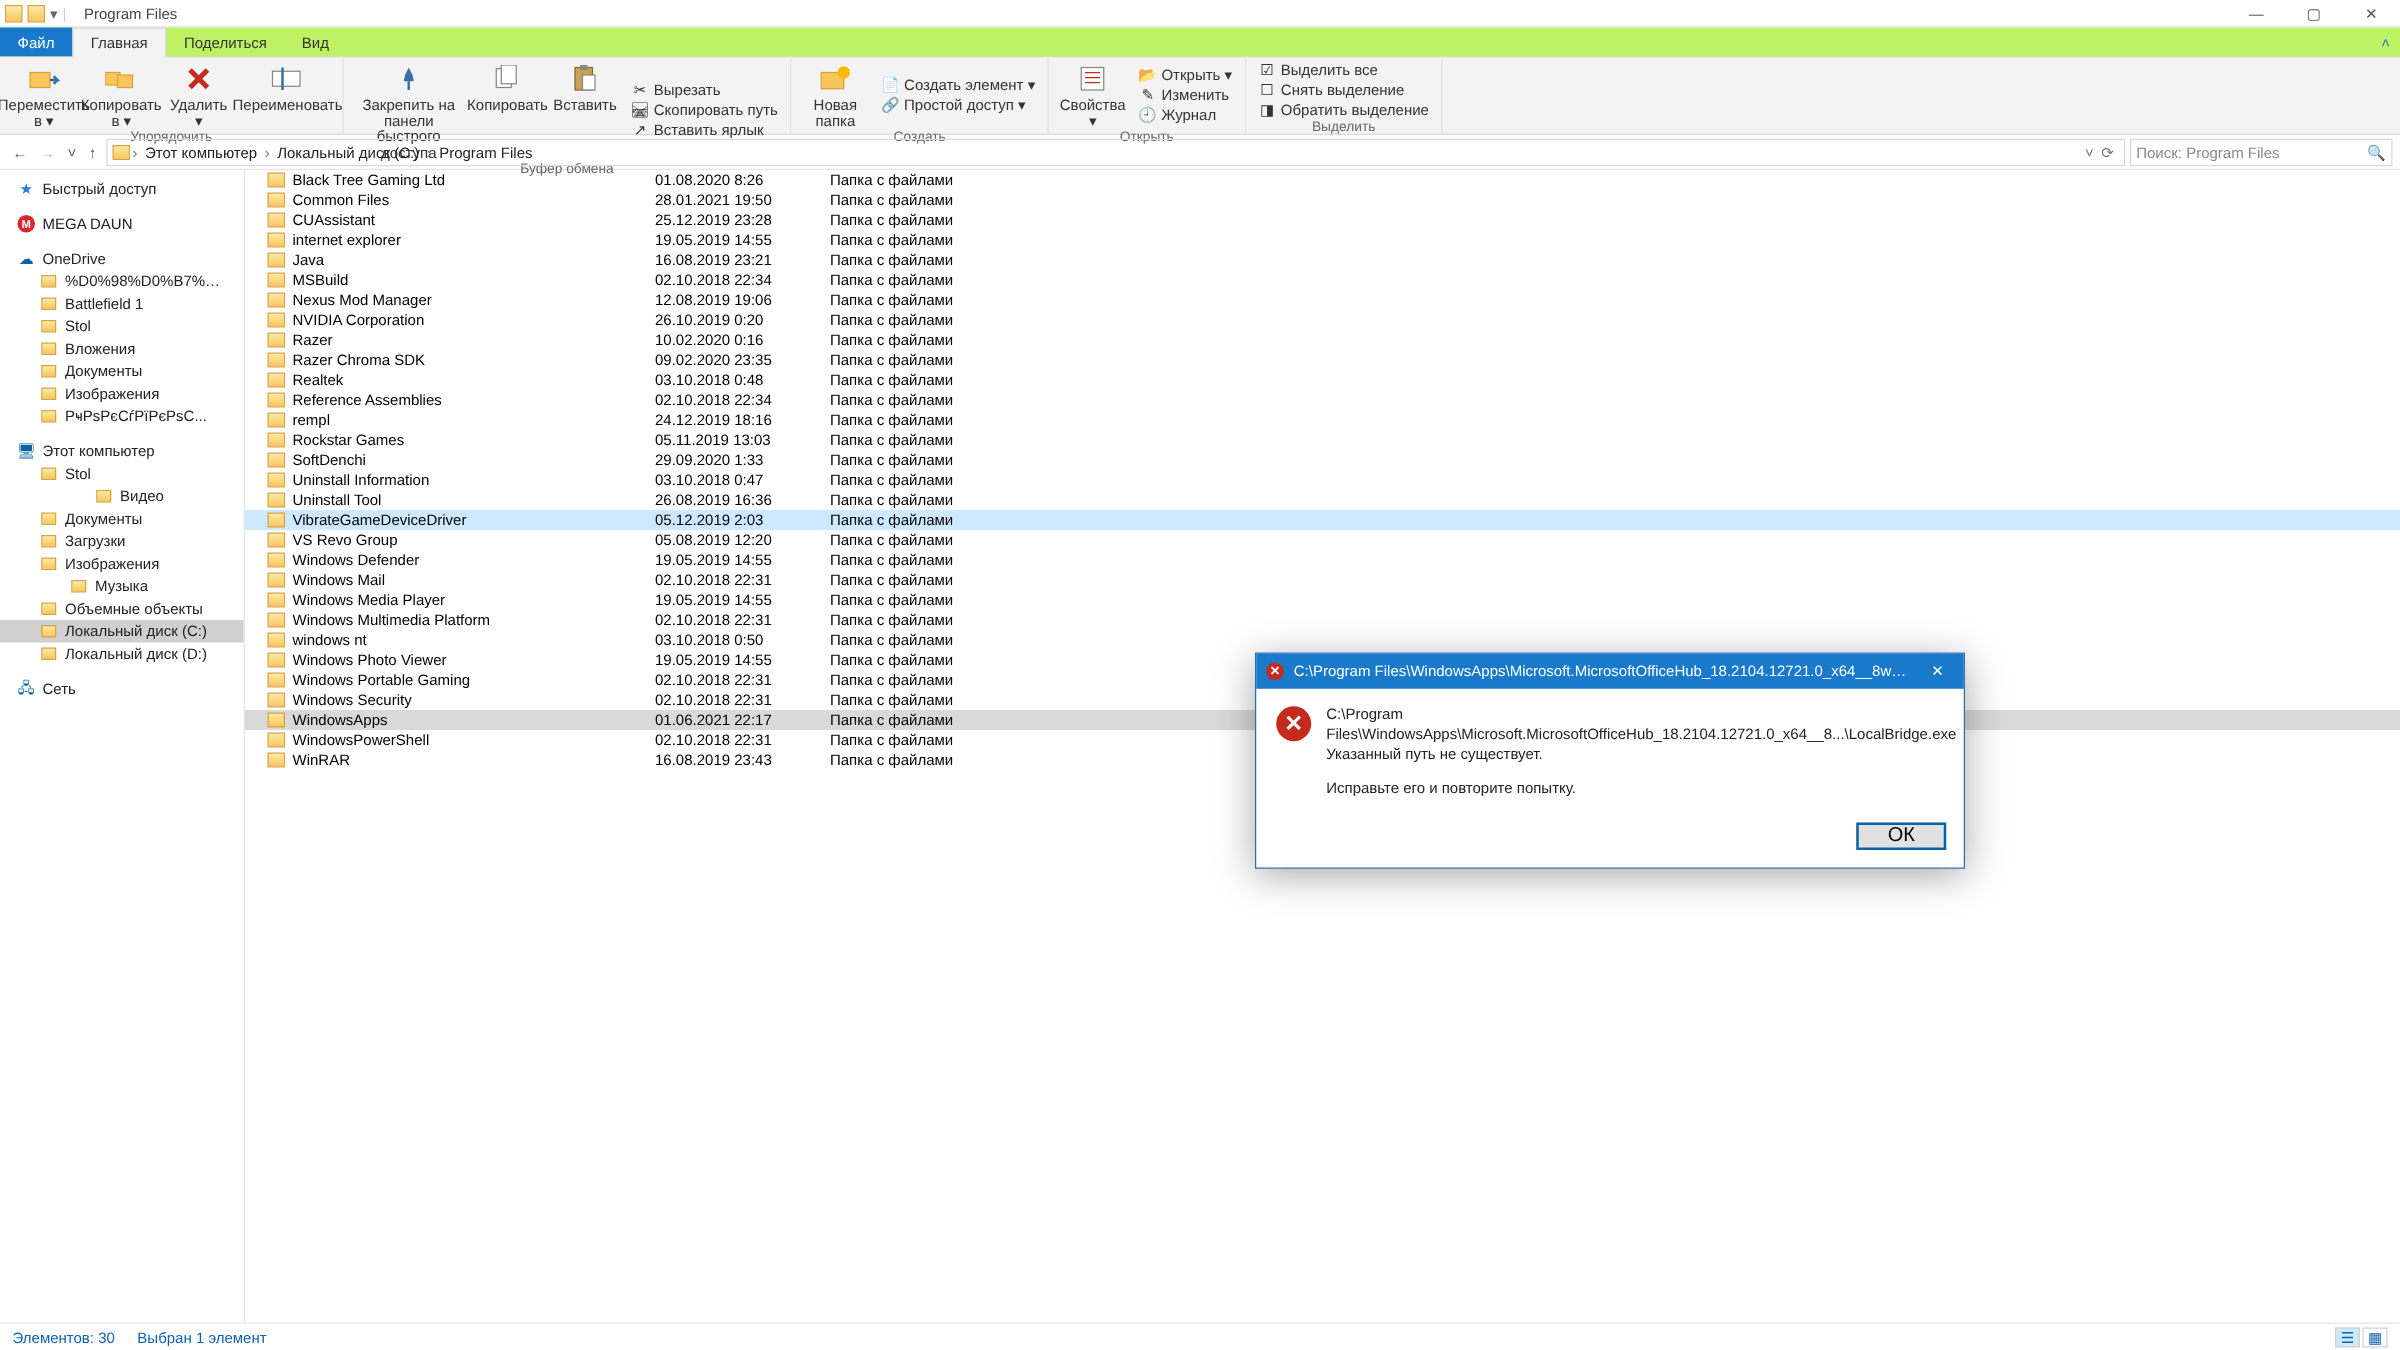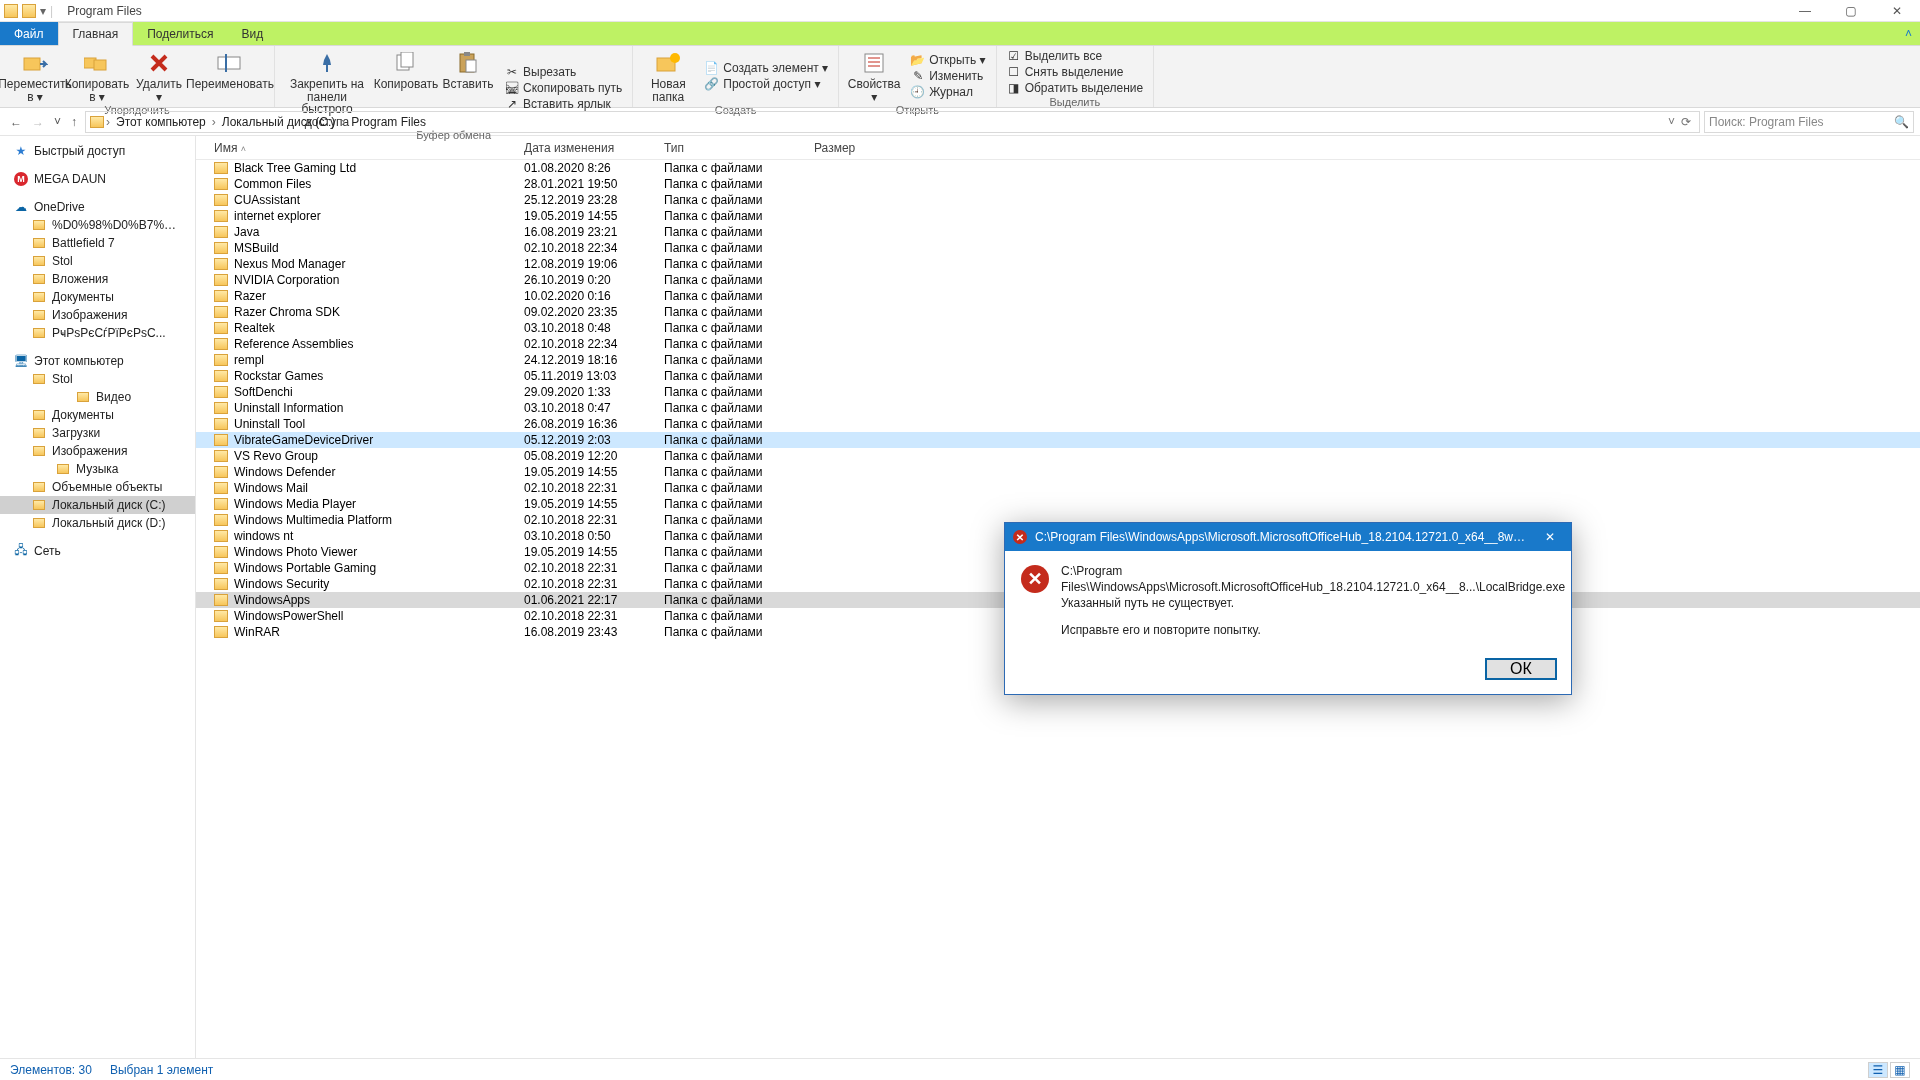--- a/index.html
+++ b/index.html
@@ -319,21 +319,21 @@
         <div class="side-item" style="padding-left: 32px;">
           <span class="sic">
             <span style="display:inline-block;width:12px;height:10px;background:linear-gradient(#ffe9a6,#f7c65b);border:1px solid #d9a23b;"></span>
           </span>
           <span>%D0%98%D0%B7%…</span>
         </div>
         <div class="side-item" style="padding-left: 32px;">
           <span class="sic">
             <span style="display:inline-block;width:12px;height:10px;background:linear-gradient(#ffe9a6,#f7c65b);border:1px solid #d9a23b;"></span>
           </span>
-          <span>Battlefield 7</span>
+          <span>Battlefield 1</span>
         </div>
         <div class="side-item" style="padding-left: 32px;">
           <span class="sic">
             <span style="display:inline-block;width:12px;height:10px;background:linear-gradient(#ffe9a6,#f7c65b);border:1px solid #d9a23b;"></span>
           </span>
           <span>Stol</span>
         </div>
         <div class="side-item" style="padding-left: 32px;">
           <span class="sic">
             <span style="display:inline-block;width:12px;height:10px;background:linear-gradient(#ffe9a6,#f7c65b);border:1px solid #d9a23b;"></span>
@@ -421,26 +421,20 @@
         </div>
       </div>
     <div class="side-sep"></div>
     <div class="side-item root">
         <span class="sic" style="color:#0a64a4;">🖧</span>
         <span>Сеть</span>
       </div>
   </div>
 
   <div class="list">
-    <div class="list-header">
-      <div class="col col-name"><span>Имя</span> <span style="color:#888;font-size:9px;">˄</span></div>
-      <div class="col col-date">Дата изменения</div>
-      <div class="col col-type">Тип</div>
-      <div class="col col-size">Размер</div>
-    </div>
     <div class="rows" id="rows">
         <div class="row">
           <div class="cell col-name cname">
             <span class="folder-ic"></span>
             <span>Black Tree Gaming Ltd</span>
           </div>
           <div class="cell col-date">01.08.2020 8:26</div>
           <div class="cell col-type">Папка с файлами</div>
           <div class="cell col-size"></div>
         </div>

